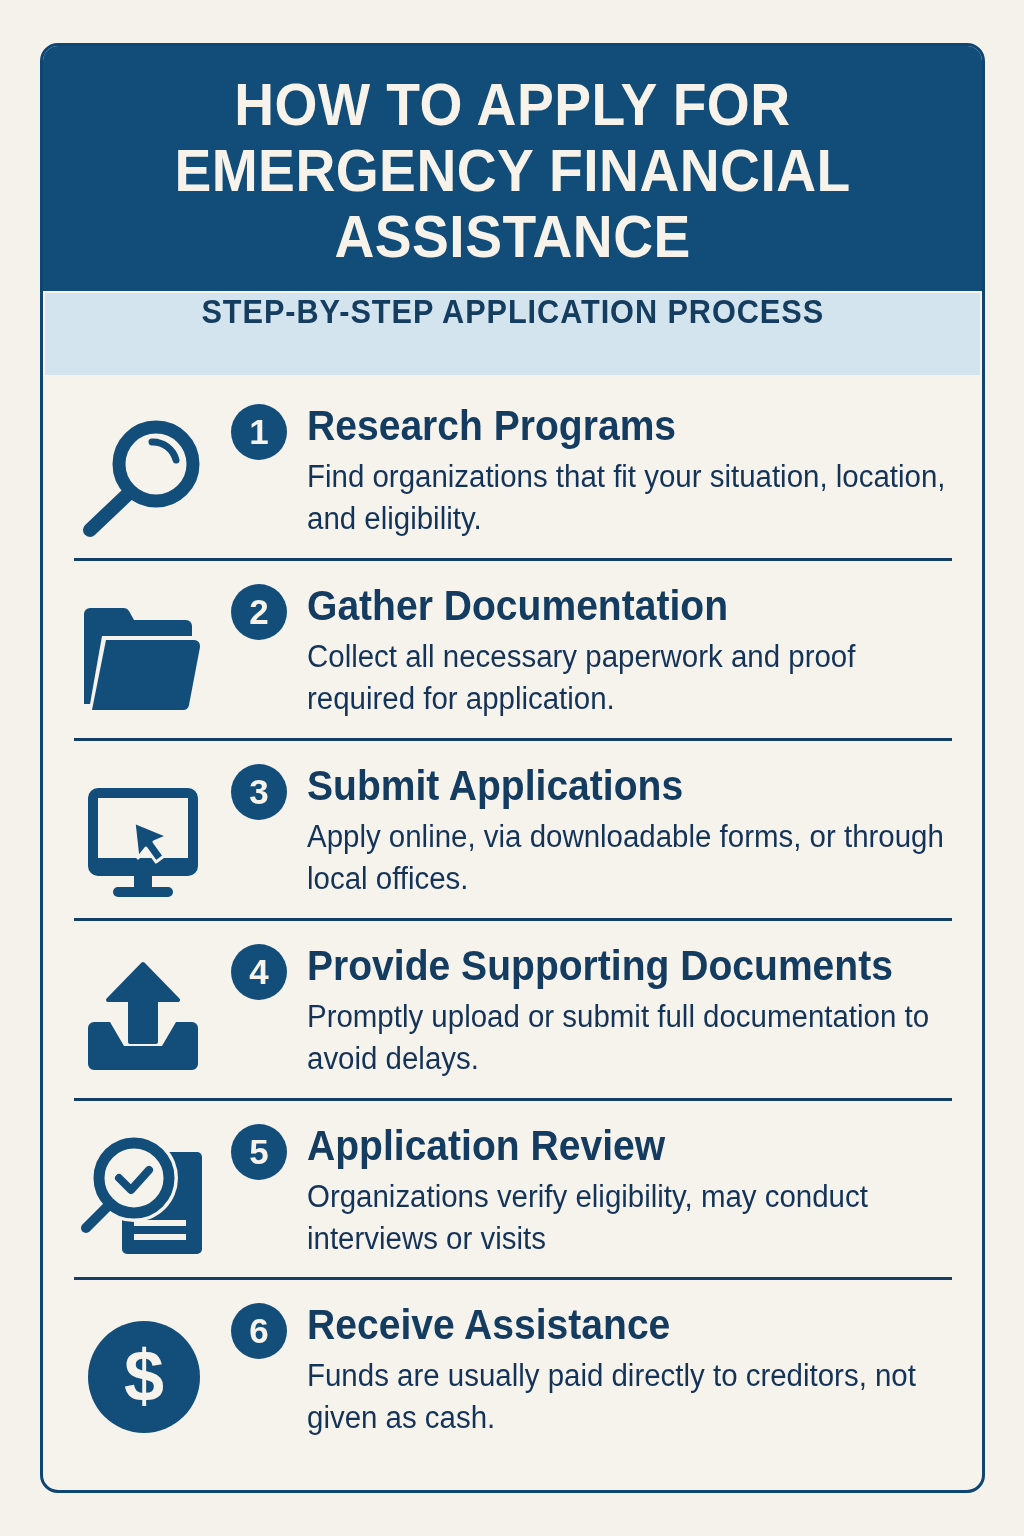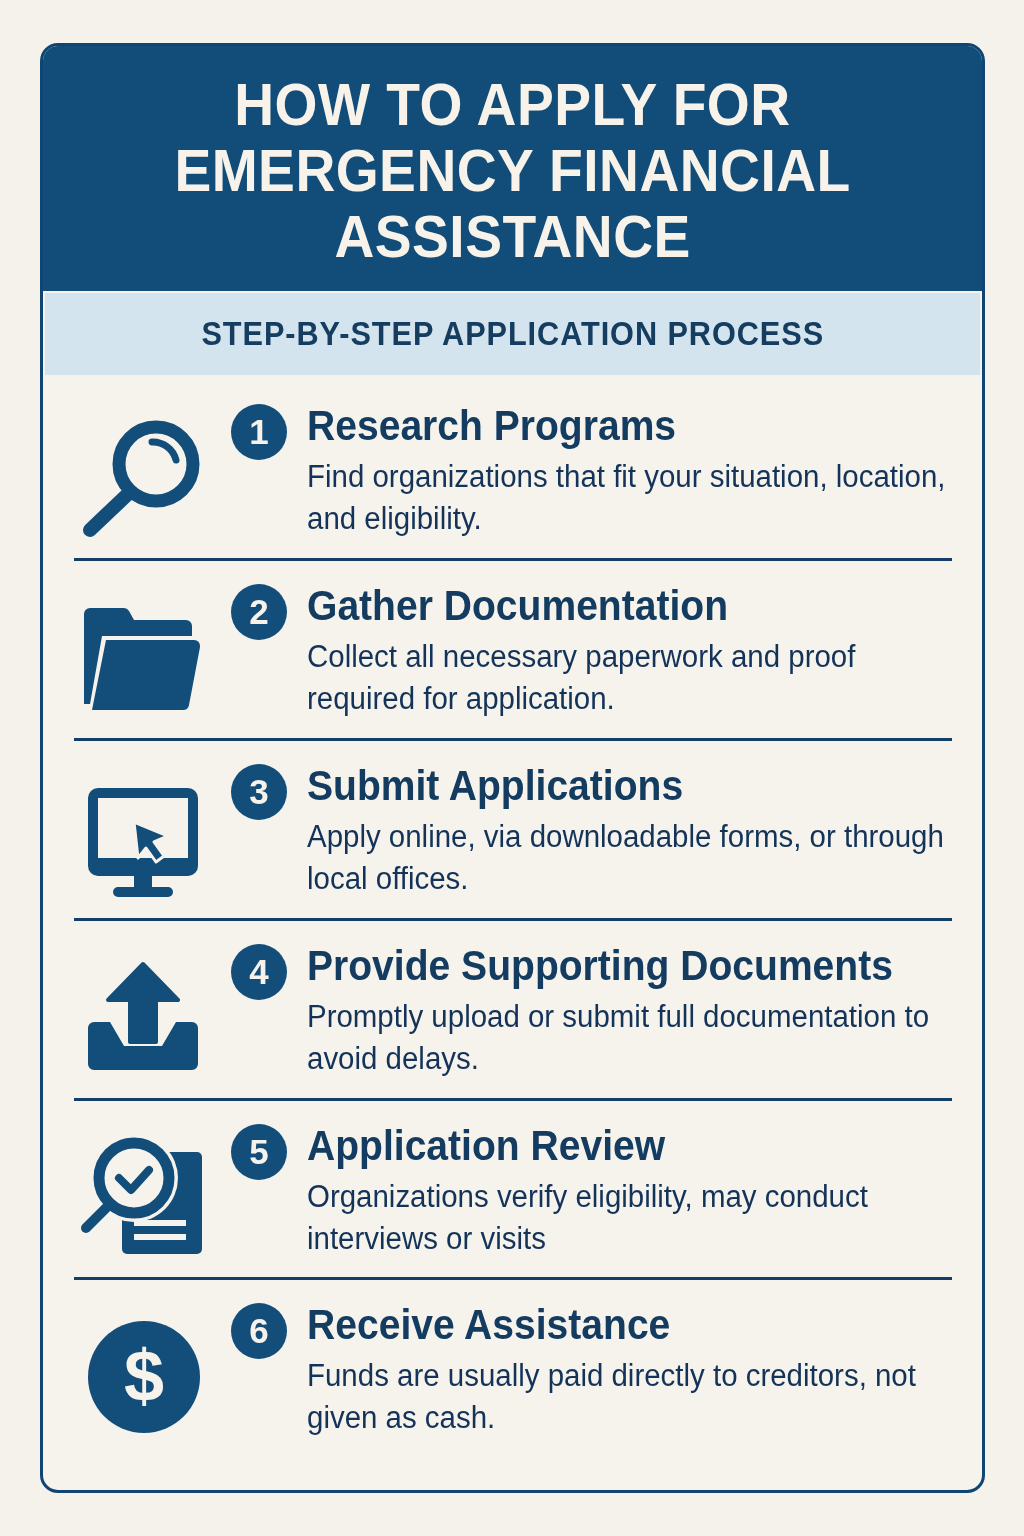--- a/index.html
+++ b/index.html
@@ -34,21 +34,21 @@
       line-height: 66px;
       color: #f7f3ea;
       letter-spacing: 0.5px;
       transform: scaleX(0.92);
       white-space: nowrap;
     }
     .banner {
       position: absolute; left: 2px; right: 2px; top: 247px;
       height: 82px;
       background: #d4e4ee;
-      display: flex; align-items: center; justify-content: center;
+      display: flex; justify-content: center;
     }
     .banner-text {
       font-weight: 700;
       font-size: 33px;
       color: #153d60;
       letter-spacing: 1px;
       transform: scaleX(0.93);
       white-space: nowrap;
     }
 

